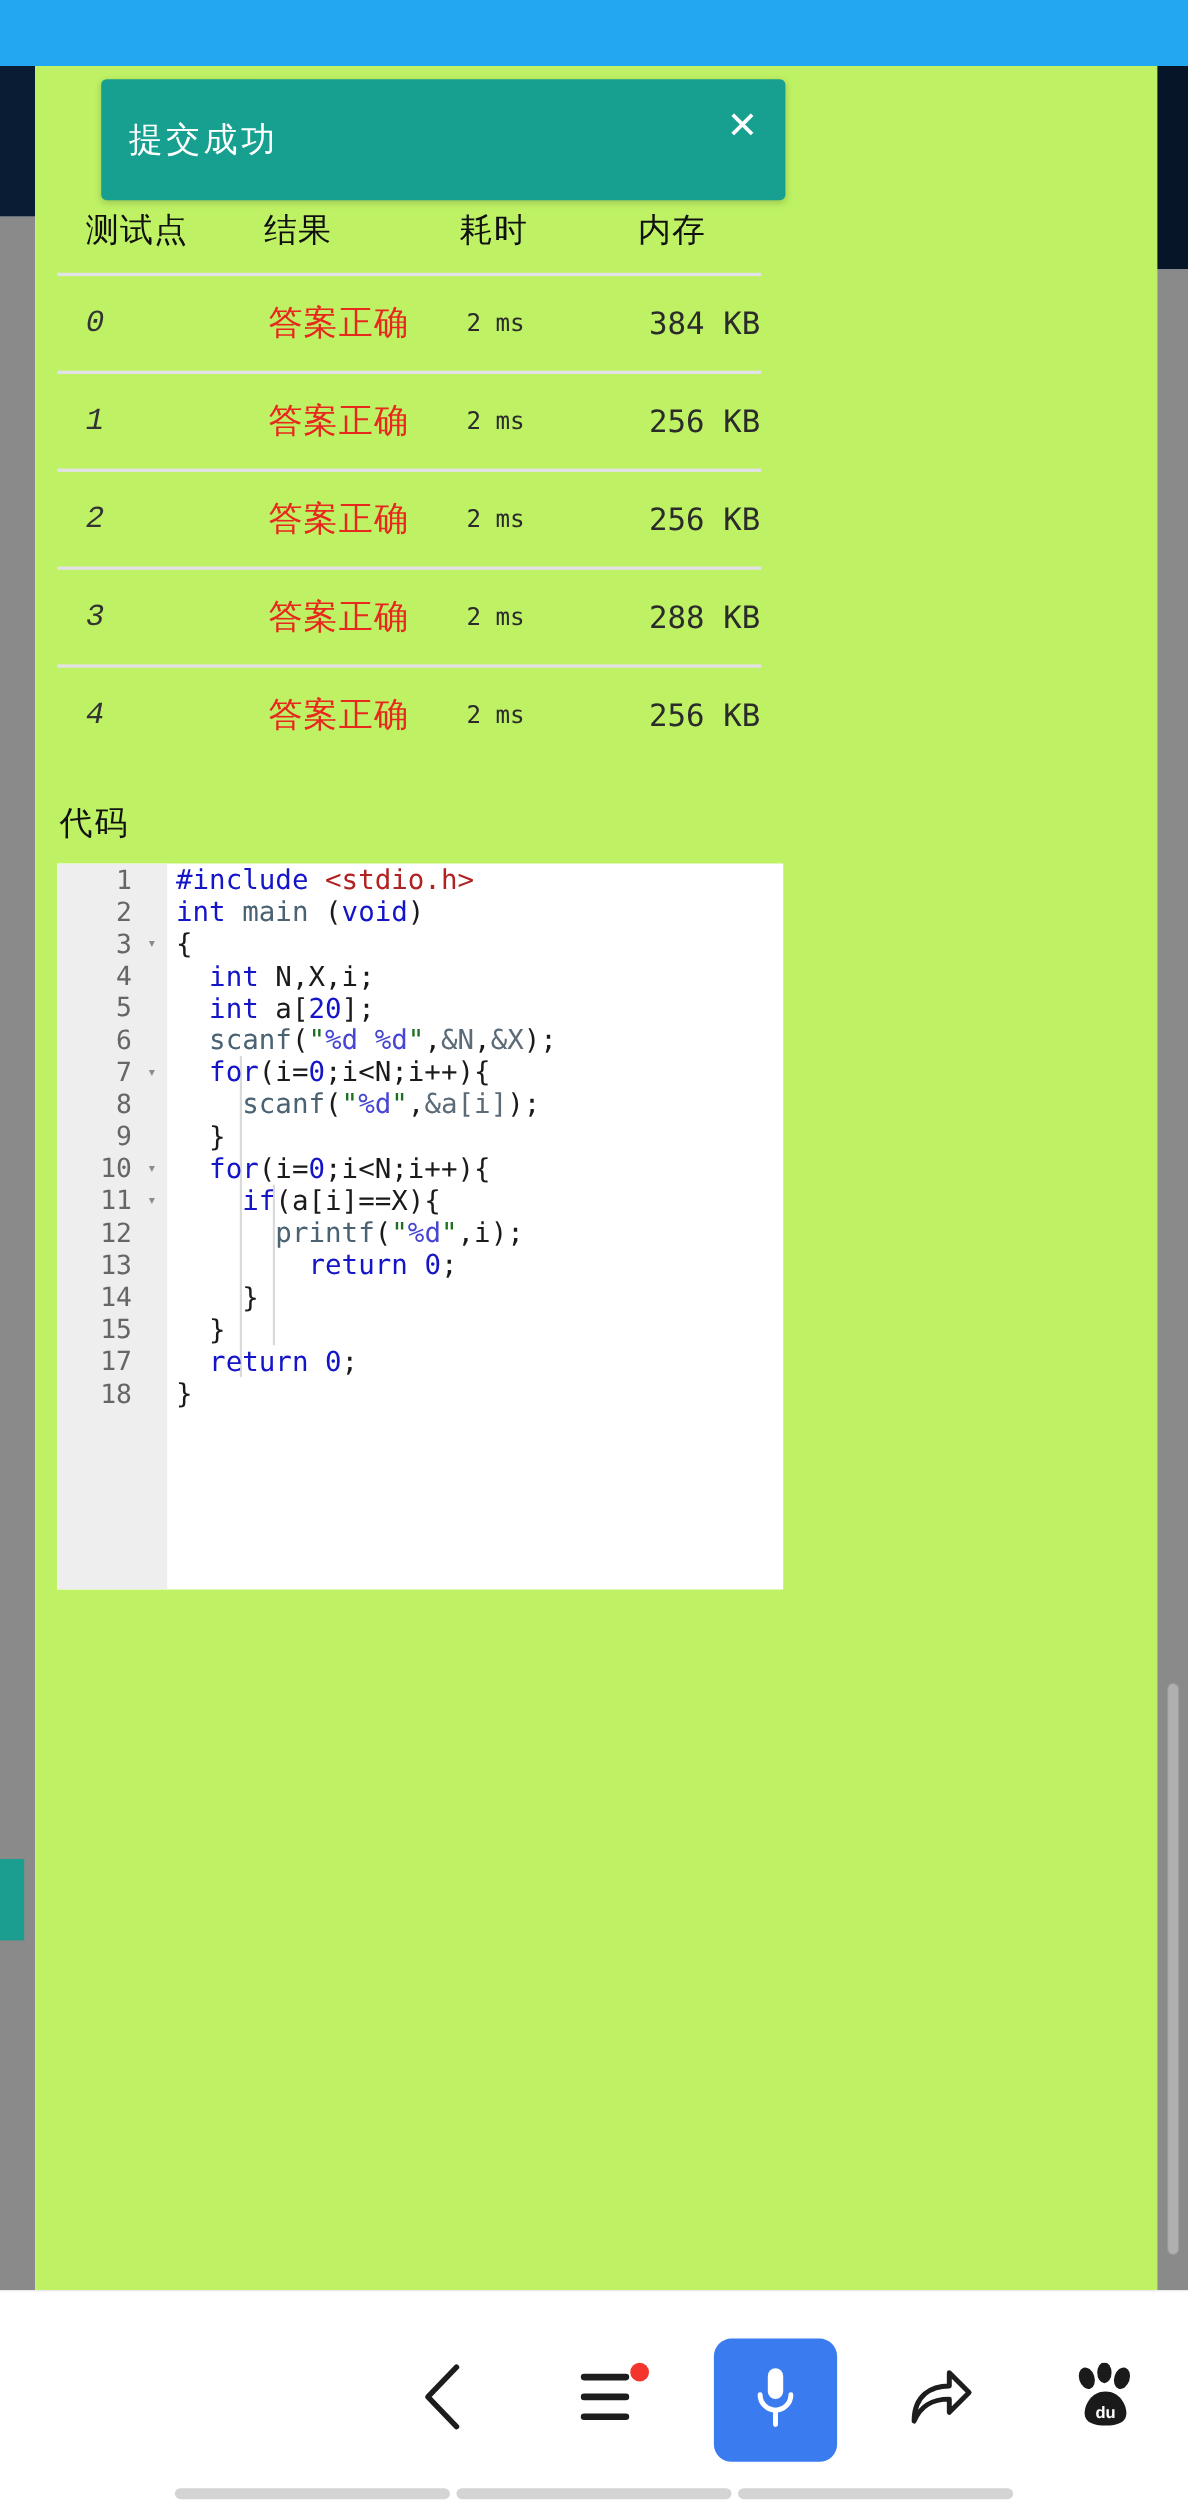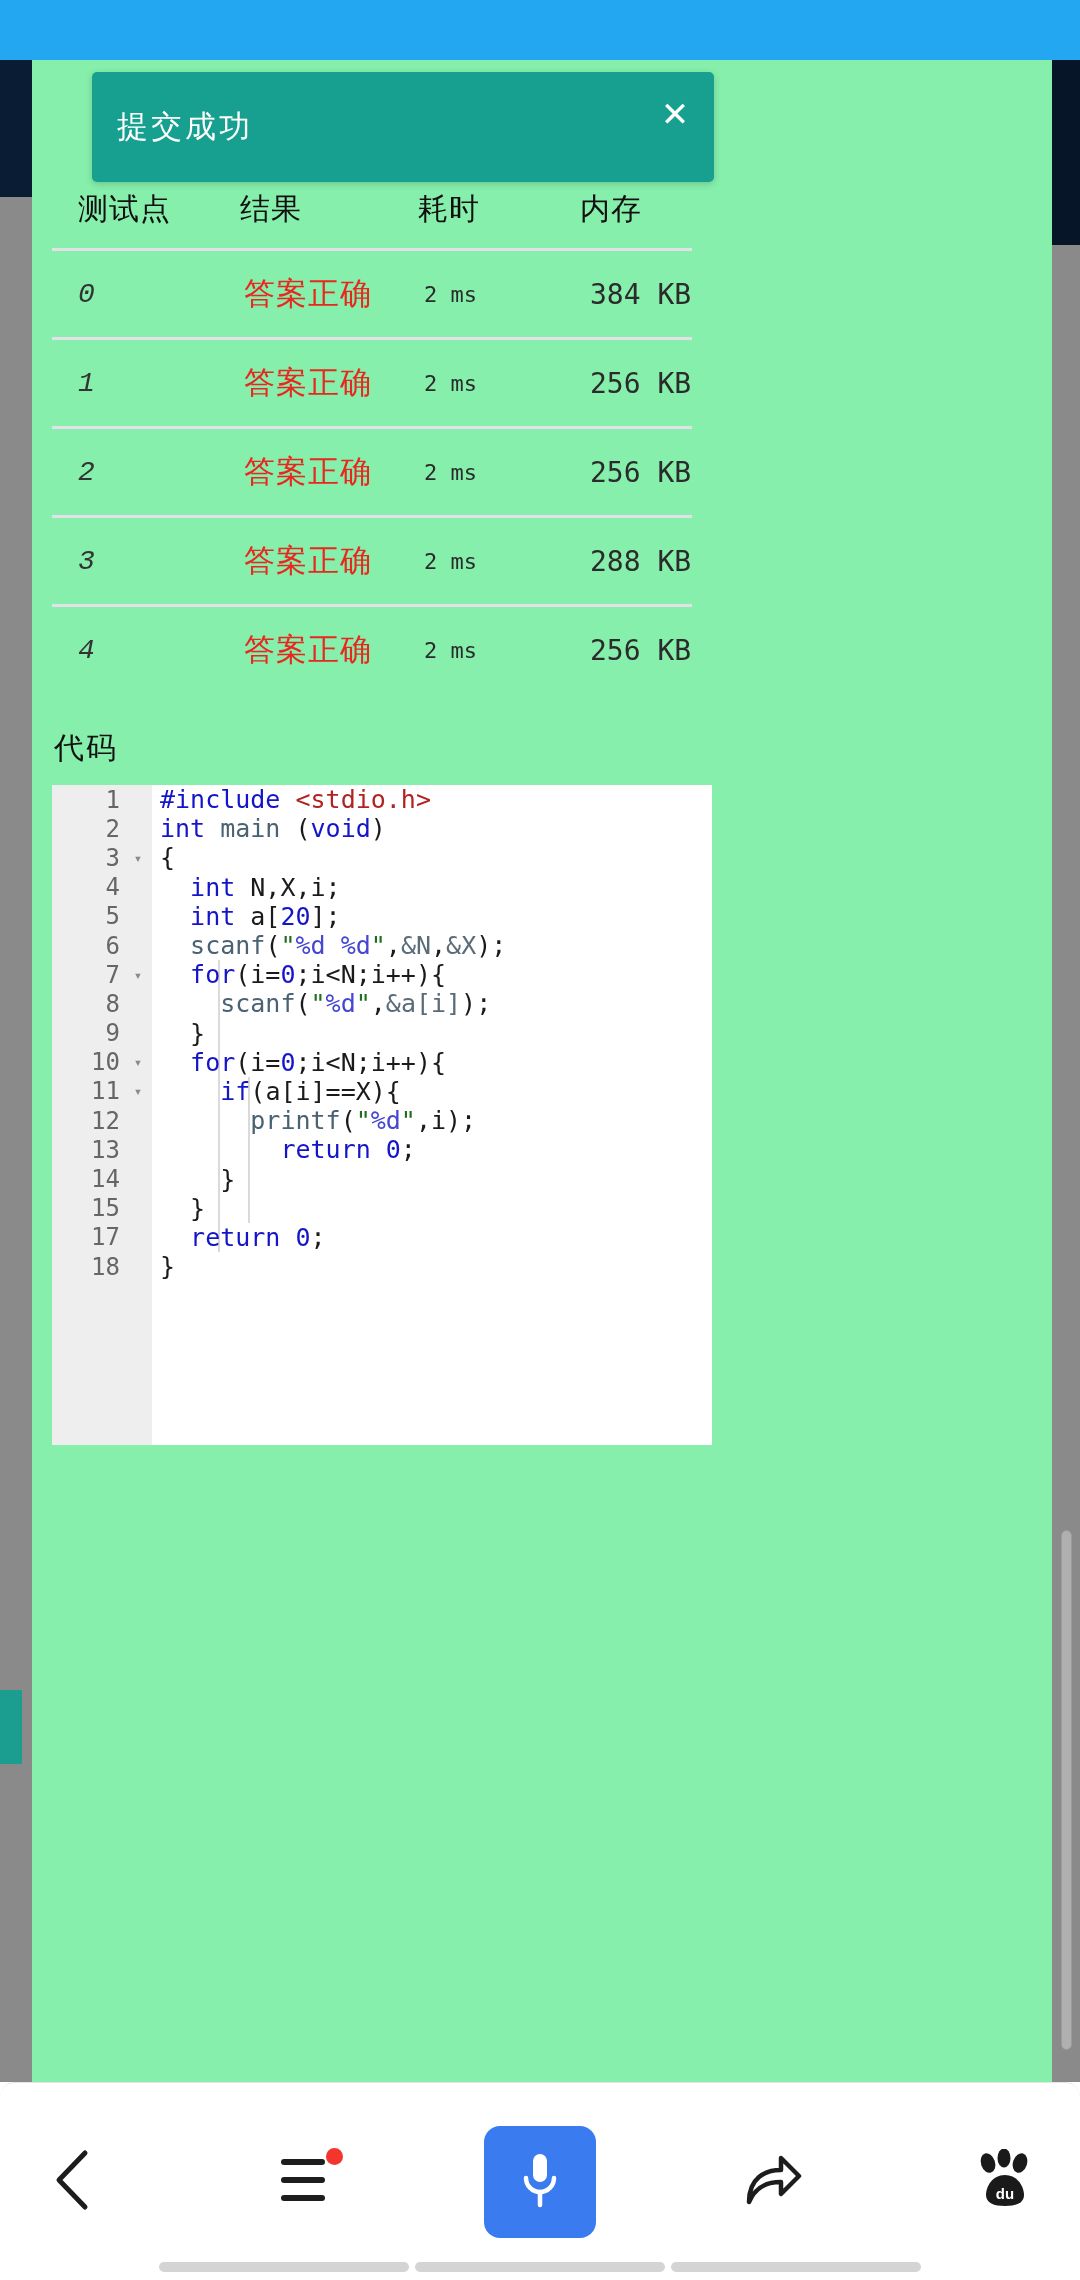--- a/index.html
+++ b/index.html
@@ -22,21 +22,21 @@
   .navy-right { position:absolute; left:1052px; top:60px; width:28px; height:185px; background:#061528; }
   .gray-left  { position:absolute; left:0;    top:197px; width:32px; height:1885px; background:#8a8a8a; }
   .gray-right { position:absolute; left:1052px; top:245px; width:28px; height:1837px; background:#8a8a8a; }
 
   
   .edge-chip { position:absolute; left:0; width:22px; background:#1b9e8f; }
 
   
   .page {
     position:absolute; left:32px; top:60px; width:1020px; height:2022px;
-    background:#86efac; overflow:hidden;
+    background:#bef264; overflow:hidden;
   }
 
   
   .page-marker {
     position:absolute; left:200px; top:50px;
     font-family:"DejaVu Serif", serif; font-style:italic;
     font-size:30px; color:#e8281e; font-weight:700;
     transform:rotate(-12deg);
   }
 
@@ -126,21 +126,21 @@
   .scroll-track { position:absolute; left:1060px; top:1400px; width:14px; height:660px; }
   .scroll-thumb {
     position:absolute; left:1061px; top:1530px; width:11px; height:520px;
     background:#b0b0b0; border-radius:6px; border:1px solid #9a9a9a;
   }
 
   
   .bottom-nav {
     position:absolute; left:0; top:2082px; width:1080px; height:198px;
     background:#ffffff; border-top:1px solid #e6e6e6;
-    display:flex; align-items:center; justify-content:space-between;border-radius:15px;
+    display:flex; align-items:center; justify-content:flex-end;
   }
   .nav-btn { width:150px; height:120px; display:flex; align-items:center; justify-content:center; position:relative; }
   .mic-btn {
     width:112px; height:112px; background:#3b7bf0; border-radius:16px;
     display:flex; align-items:center; justify-content:center;
   }
   .badge {
     position:absolute; top:26px; right:40px; width:17px; height:17px;
     background:#f4352e; border-radius:50%;
   }

